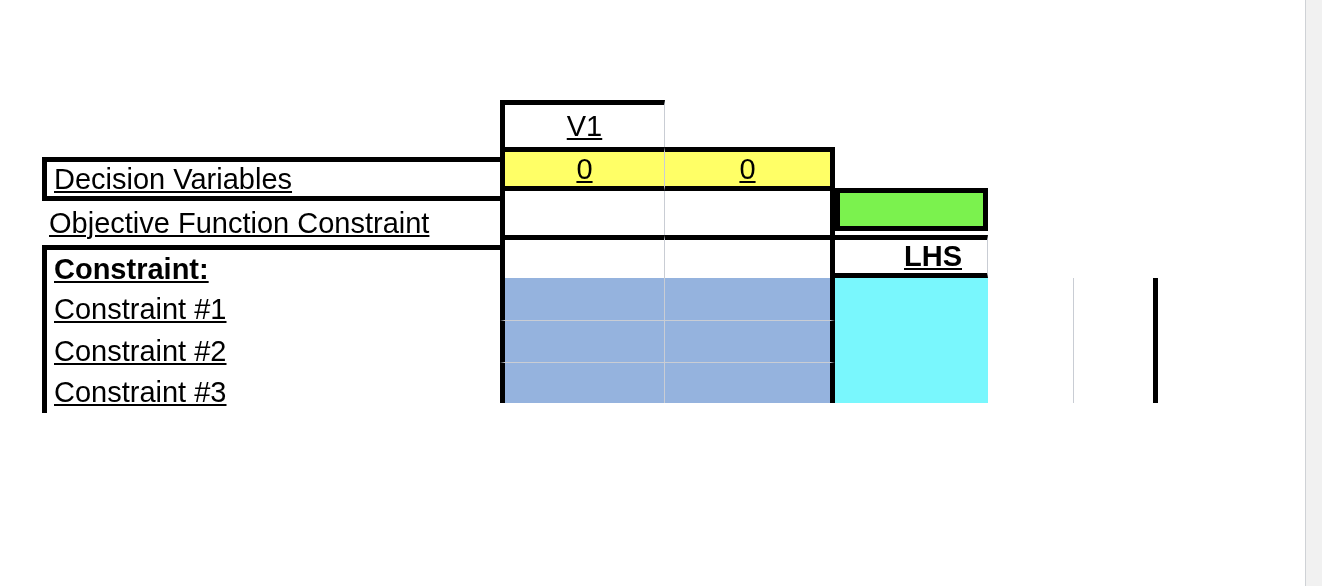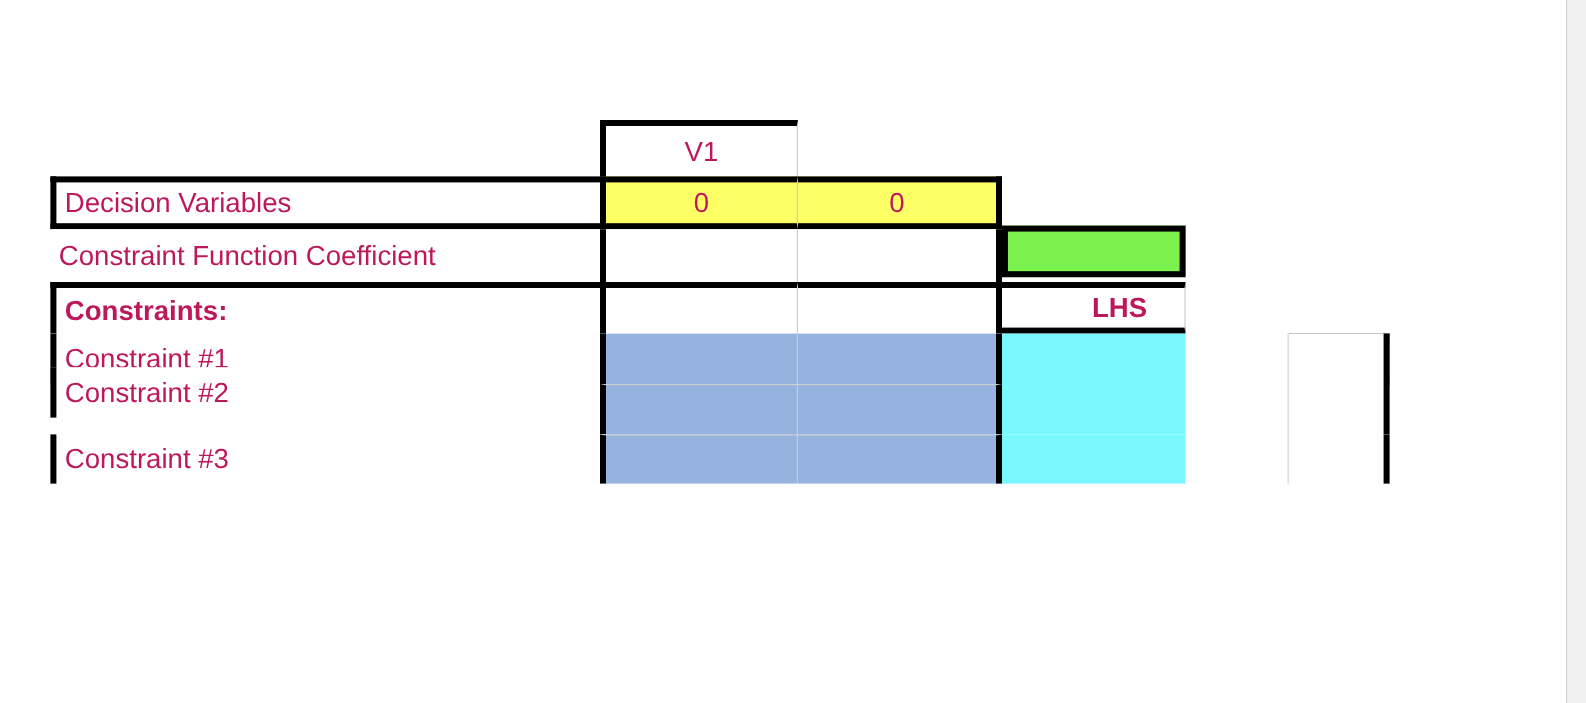--- a/index.html
+++ b/index.html
@@ -43,29 +43,30 @@
     top: 0;
     width: 1305px;
     height: 586px;
     background: #ffffff;
   }
 
   .cell {
     position: absolute;
     box-sizing: border-box;
     background: #ffffff;
-    font-size: 23px;
+    font-size: 29px;
     line-height: 1;
-    color: #be185d;
+    color: #000000;
     white-space: nowrap;
     display: flex;
     align-items: center;
+    text-decoration: underline;
   }
   .cell.center { justify-content: center; }
-  .cell.left   { justify-content: flex-start; padding-left: 7px; }
+  .cell.left   { justify-content: flex-start; padding-left: 7px; margin-top: 10px; }
   .cell.bold   { font-weight: bold; }
 
   
   .bt { border-top: 5px solid #000; }
   .bb { border-bottom: 5px solid #000; }
   .bl { border-left: 5px solid #000; }
   .br { border-right: 5px solid #000; }
 
   
   .glt { border-top: 1px solid #c9cdd4; }
@@ -83,29 +84,29 @@
 
   <div class="cell center bt bl glr" style="left:500px; top:100px; width:165px; height:47px;">V1</div>
 
 
   <div class="cell left bt bl bb" style="left:42px; top:147px; width:458px; height:44px;">Decision Variables</div>
 
   <div class="cell center fill-yellow bt bb bl glr" style="left:500px; top:147px; width:165px; height:44px;">0</div>
 
   <div class="cell center fill-yellow bt bb br" style="left:665px; top:147px; width:170px; height:44px;">0</div>
 
-  <div class="cell left" style="left:42px; top:191px; width:458px; height:44px;">Constraint Function Coefficient</div>
+  <div class="cell left" style="left:42px; top:191px; width:458px; height:44px;">Objective Function Constraint</div>
 
   <div class="cell center bl glr" style="left:500px; top:191px; width:165px; height:44px;"></div>
 
   <div class="cell center br" style="left:665px; top:191px; width:170px; height:44px;"></div>
 
   <div class="cell center fill-green bt bb bl br" style="left:835px; top:188px; width:153px; height:43px;"></div>
 
-  <div class="cell left bold bt bl" style="left:42px; top:235px; width:458px; height:43px;">Constraints:</div>
+  <div class="cell left bold bt bl" style="left:42px; top:235px; width:458px; height:43px;">Constraint:</div>
 
   <div class="cell center bt bl glr" style="left:500px; top:235px; width:165px; height:43px;"></div>
 
   <div class="cell center bt br" style="left:665px; top:235px; width:170px; height:43px;"></div>
 
   <div class="cell center bold bt bb glr" style="left:835px; top:235px; width:153px; height:43px;padding-left:44px;">LHS</div>
 
 
   <div class="cell center bold bt bb br" style="left:1074px; top:235px; width:84px; height:43px;margin-top:43px;">RHS</div>
 
@@ -114,21 +115,21 @@
   <div class="cell center fill-blue bl glr" style="left:500px; top:278px; width:165px; height:42px;"></div>
 
   <div class="cell center fill-blue br" style="left:665px; top:278px; width:170px; height:42px;"></div>
 
   <div class="cell center fill-cyan" style="left:835px; top:278px; width:153px; height:42px;"></div>
 
   <div class="cell center glr" style="left:988px; top:278px; width:86px; height:42px;"></div>
 
   <div class="cell center br" style="left:1074px; top:278px; width:84px; height:42px;"></div>
 
-  <div class="cell left bl" style="left:42px; top:306px; width:458px; height:42px;">Constraint #2</div>
+  <div class="cell left bl" style="left:42px; top:320px; width:458px; height:42px;">Constraint #2</div>
 
   <div class="cell center fill-blue bl glt glr" style="left:500px; top:320px; width:165px; height:42px;"></div>
 
   <div class="cell center fill-blue glt br" style="left:665px; top:320px; width:170px; height:42px;"></div>
 
   <div class="cell center fill-cyan" style="left:835px; top:320px; width:153px; height:42px;"></div>
 
   <div class="cell center glr" style="left:988px; top:320px; width:86px; height:42px;"></div>
 
   <div class="cell center br" style="left:1074px; top:320px; width:84px; height:42px;"></div>

